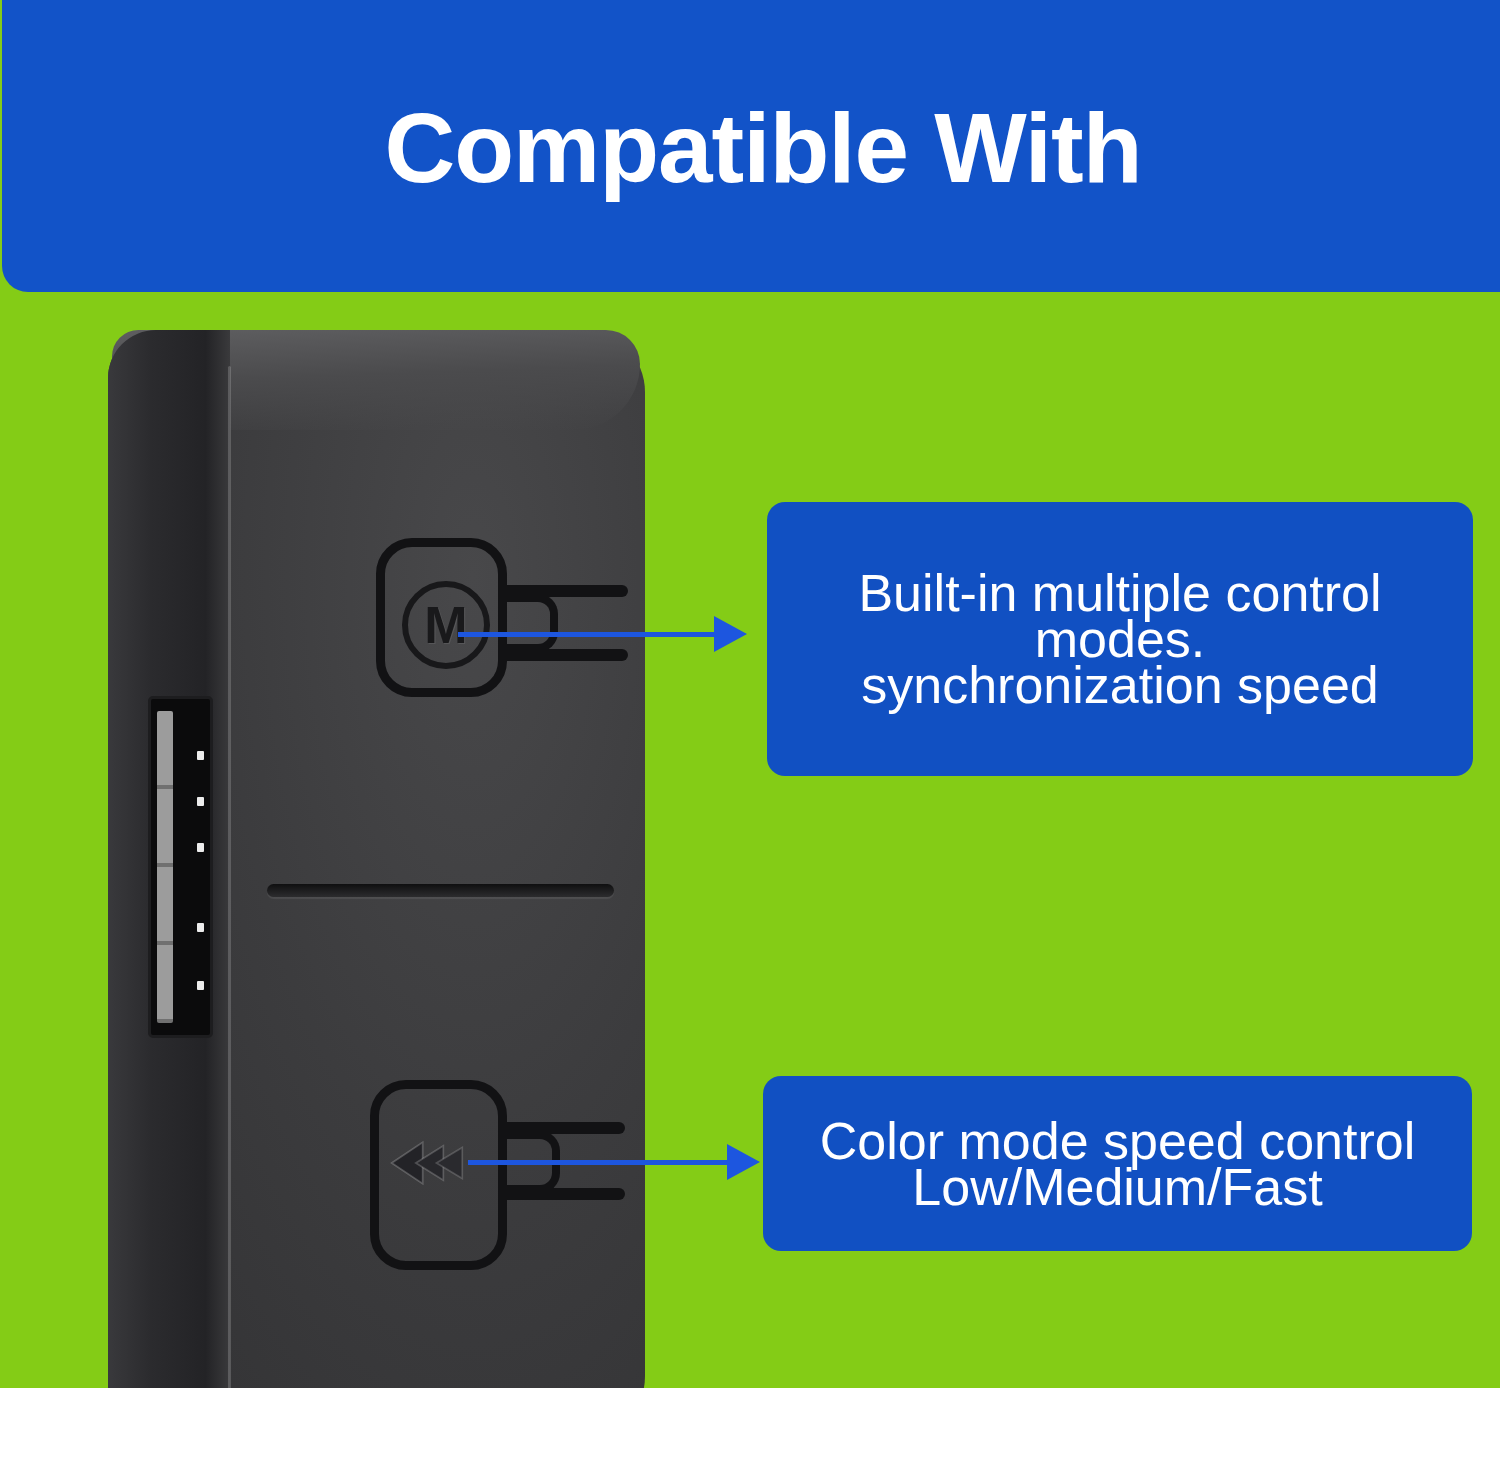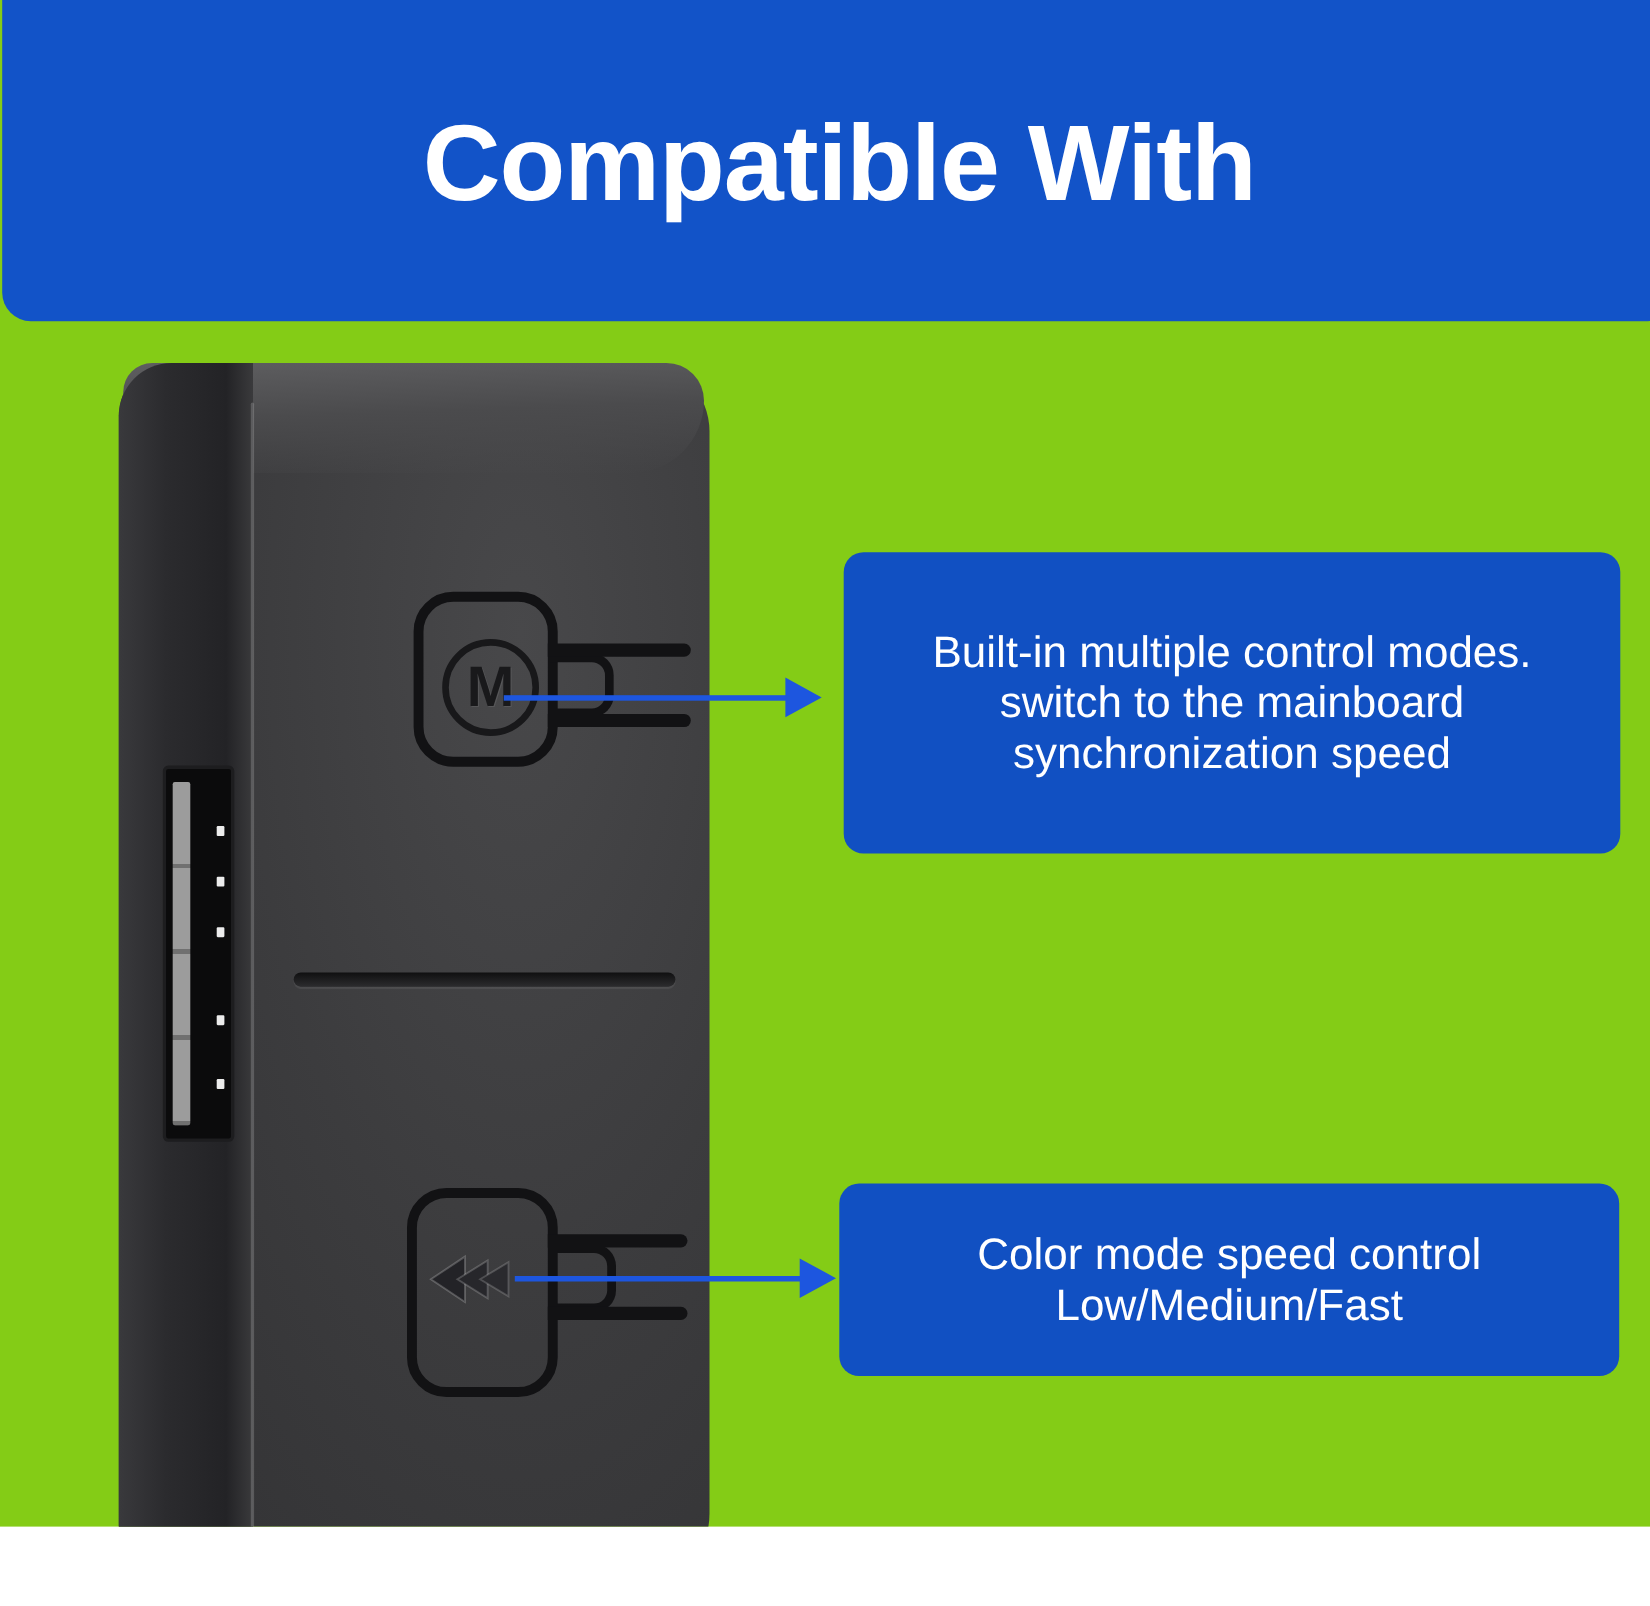--- a/index.html
+++ b/index.html
@@ -78,21 +78,21 @@
   .arrow-line{position:absolute;height:5px;background:var(--arrow-blue,#1d56df);}
   .a1.arrow-line{left:458px;top:632px;width:260px;}
   .a2.arrow-line{left:468px;top:1160px;width:262px;}
   .arrow-head{position:absolute;width:0;height:0;border-top:18px solid transparent;border-bottom:18px solid transparent;border-left:33px solid var(--arrow-blue,#1d56df);}
   .a1.arrow-head{left:714px;top:616px;}
   .a2.arrow-head{left:727px;top:1144px;}
   
   .callout{
     position:absolute;background:var(--callout-blue,#1150c2);border-radius:18px;
     display:flex;flex-direction:column;align-items:center;justify-content:center;
-    color:var(--text-white,#fff);font-size:40px;line-height:46px;text-align:center;
+    color:var(--text-white,#fff);font-size:52px;line-height:46px;text-align:center;
   }
   .callout.c1{left:767px;top:502px;width:706px;height:274px;}
   .callout.c2{left:763px;top:1076px;width:709px;height:175px;}
 </style>
 </head>
 <body>
 
 <div class="page">
 
   <header class="banner">
@@ -133,21 +133,20 @@
   </figure>
 
   <div class="arrow-line a1"></div>
   <div class="arrow-head a1"></div>
 
   <div class="arrow-line a2"></div>
   <div class="arrow-head a2"></div>
 
   <aside class="callout c1">
     <div>Built-in multiple control modes.</div>
-    <div>switch to the mainboard</div>
     <div>synchronization speed</div>
   </aside>
 
   <aside class="callout c2">
     <div>Color mode speed control</div>
     <div>Low/Medium/Fast</div>
   </aside>
 
 </div>
 

